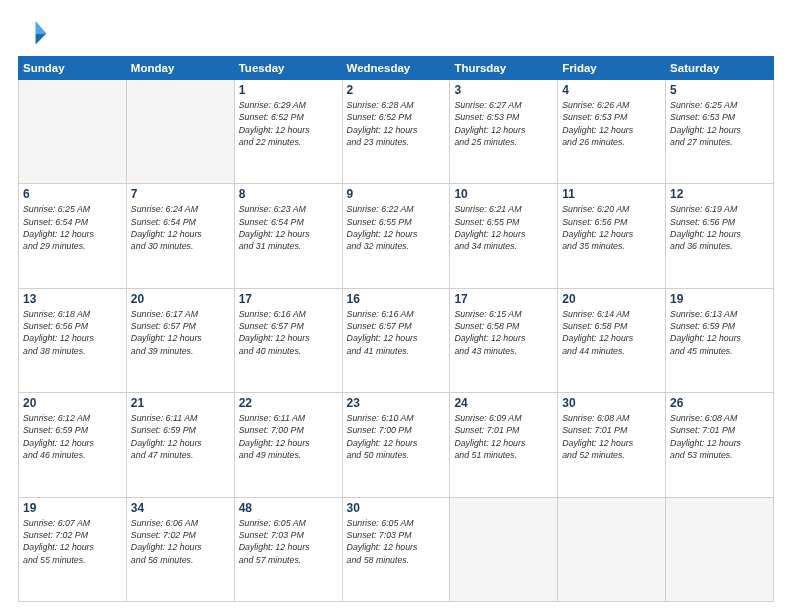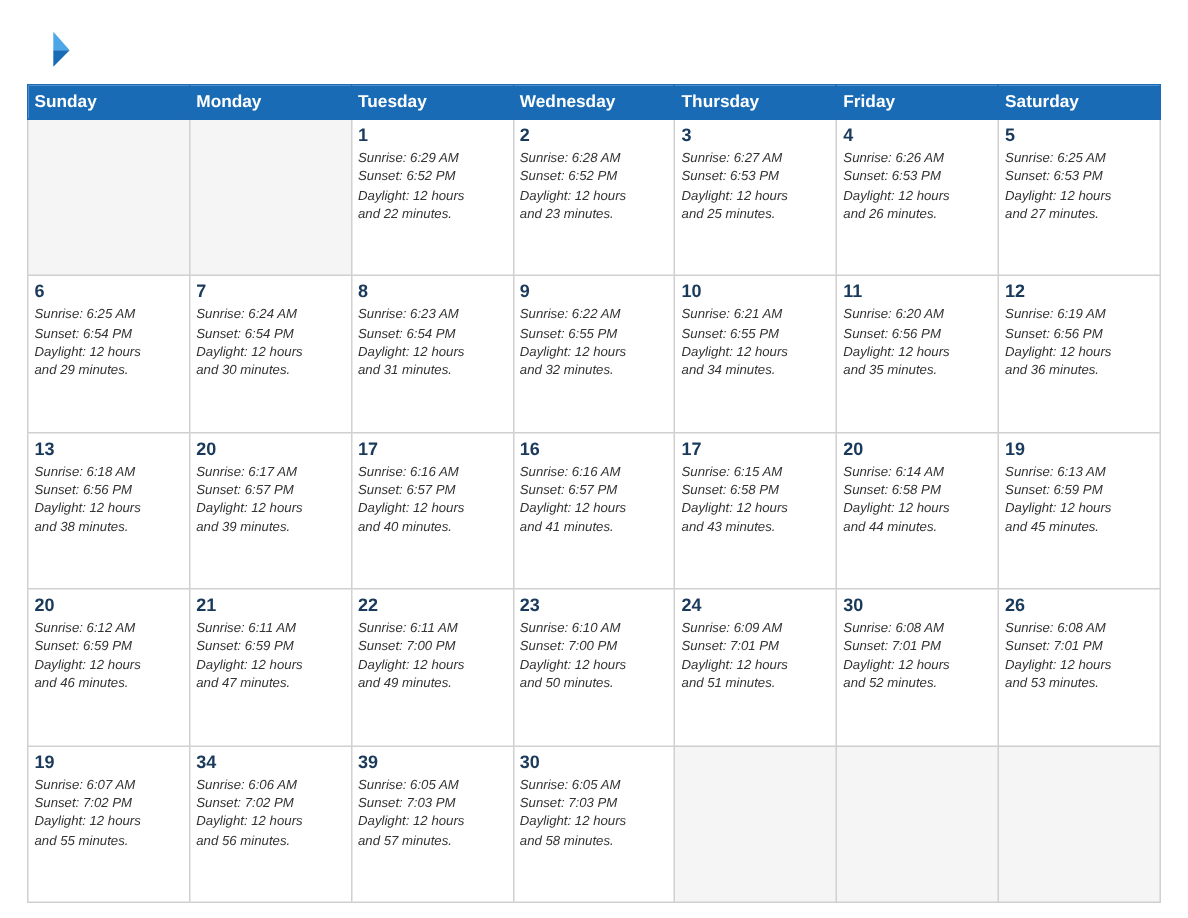--- a/index.html
+++ b/index.html
@@ -249,21 +249,21 @@
         <tr>
           <td>
             <span class="day-num">19</span>
             <div class="cell-text">Sunrise: 6:07 AM<br>Sunset: 7:02 PM<br>Daylight: 12 hours<br>and 55 minutes.</div>
           </td>
           <td>
             <span class="day-num">34</span>
             <div class="cell-text">Sunrise: 6:06 AM<br>Sunset: 7:02 PM<br>Daylight: 12 hours<br>and 56 minutes.</div>
           </td>
           <td>
-            <span class="day-num">39</span>
+            <span class="day-num">48</span>
             <div class="cell-text">Sunrise: 6:05 AM<br>Sunset: 7:03 PM<br>Daylight: 12 hours<br>and 57 minutes.</div>
           </td>
           <td>
             <span class="day-num">30</span>
             <div class="cell-text">Sunrise: 6:05 AM<br>Sunset: 7:03 PM<br>Daylight: 12 hours<br>and 58 minutes.</div>
           </td>
           <td class="empty"></td>
           <td class="empty"></td>
           <td class="empty"></td>
         </tr>

